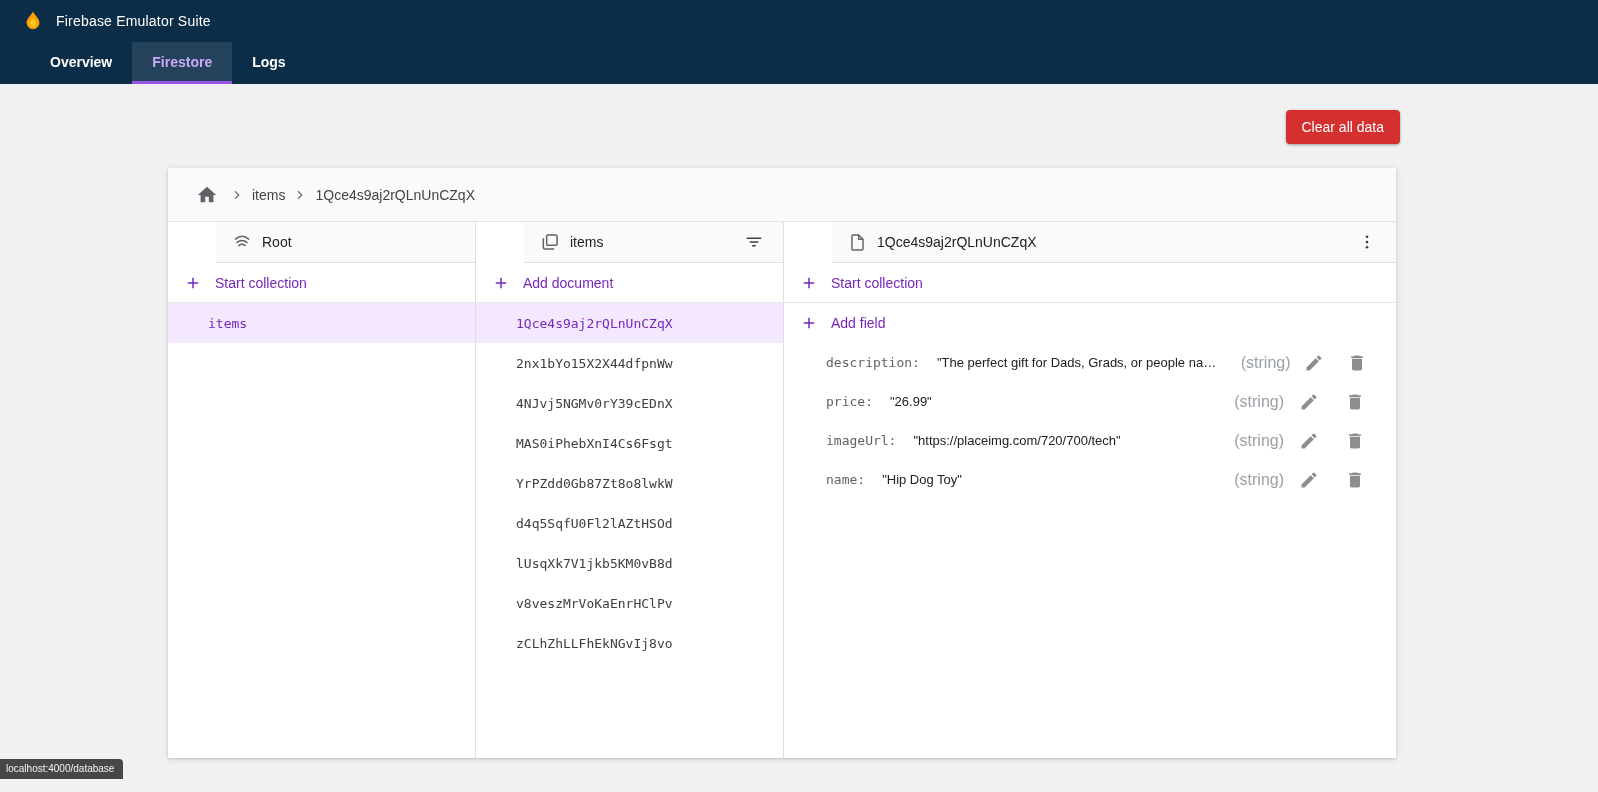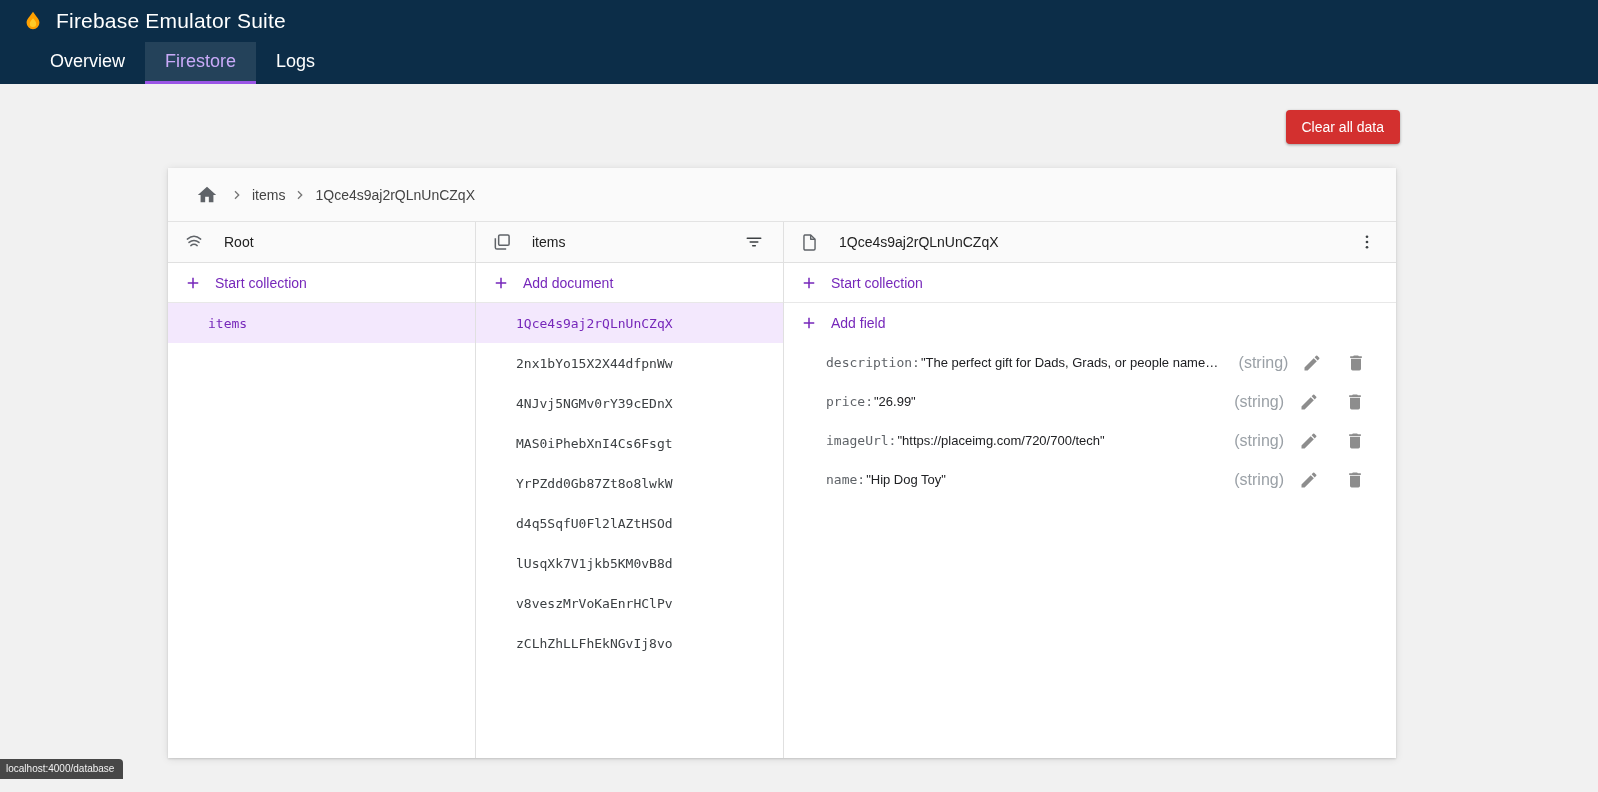--- a/index.html
+++ b/index.html
@@ -7,25 +7,25 @@
   body {
     font-family: "Liberation Sans", sans-serif;
     background: #f1f1f1;
     position: relative;
     overflow: hidden;
   }
 
   
   .topbar { background: #0c2d48; color: #fff; }
   .titlebar { display: flex; align-items: center; gap: 12px; height: 42px; padding: 0 22px; }
-  .apptitle { font-size: 21px; font-weight: 500; letter-spacing: .2px; text-align: center; }
+  .apptitle { font-size: 14px; font-weight: 500; letter-spacing: .2px; text-align: center; }
   .tabs { display: flex; height: 42px; padding-left: 30px; }
   .tab {
     display: flex; align-items: center; padding: 0 20px;
-    font-size: 18px; font-weight: 400; color: #fff; cursor: pointer;
+    font-size: 14px; font-weight: 700; color: #fff; cursor: pointer;
     border-bottom: 3px solid transparent; text-decoration: none;
   }
   .tab.active { background: rgba(255,255,255,.10); color: #c9aaf8; border-bottom-color: #9a55e6; }
   .tab.dim { background: rgba(255,255,255,.06); }
 
   
   .toolbar-row { display: flex; justify-content: flex-end; padding: 26px 198px 24px 0; }
   .clear-btn {
     background: #d3302f; color: #fff; border: none; border-radius: 4px;
     height: 34px; padding: 8px 16px; font-family: "Liberation Sans", sans-serif;
@@ -45,23 +45,23 @@
   }
   .crumb { font-size: 14px; color: #444; text-decoration: none; cursor: pointer; }
   .crumb.current { cursor: default; }
 
   .columns { display: flex; height: 536px; }
   .col { display: flex; flex-direction: column; background: #fff; }
   .col-root, .col-docs { width: 308px; flex: none; border-right: 1px solid #e0e0e0; }
   .col-doc { flex: 1; min-width: 0; }
 
   .col-header {
-    height: 41px; flex: none; display: flex; align-items: center; gap: 20px;
+    height: 41px; flex: none; display: flex; align-items: center; gap: 10px;
     padding: 0 14px 0 16px; background: #fafafa; border-bottom: 1px solid #e0e0e0;
-    font-size: 14px; color: #212121;
+    font-size: 14px; color: #212121; margin-left: 48px;
   }
   .spacer { flex: 1; }
   .icon-btn {
     background: none; border: none; cursor: pointer; width: 30px; height: 30px;
     display: flex; align-items: center; justify-content: center; padding: 0; border-radius: 50%;
   }
 
   .action-row {
     height: 40px; flex: none; display: flex; align-items: center; gap: 13px;
     padding: 0 16px; color: #7627ba; font-size: 14px; cursor: pointer;
@@ -70,21 +70,21 @@
 
   .mono { font-family: "DejaVu Sans Mono", "Liberation Mono", monospace; }
 
   .list-row {
     height: 40px; flex: none; display: flex; align-items: center;
     padding: 0 16px 0 40px; font-size: 13px; color: #3c4043; cursor: pointer;
   }
   .list-row.selected { background: #f3e8fd; color: #7627ba; }
 
   .field-row { height: 39px; flex: none; display: flex; align-items: center; padding: 0 28px 0 42px; }
-  .fkey { font-family: "DejaVu Sans Mono", "Liberation Mono", monospace; font-size: 13px; color: #5f6368; margin-right: 1px; white-space: pre; }
+  .fkey { font-family: "DejaVu Sans Mono", "Liberation Mono", monospace; font-size: 13px; color: #5f6368; margin-right: 17px; white-space: pre; }
   .fval { font-size: 13px; color: #202124; overflow: hidden; text-overflow: ellipsis; white-space: nowrap; flex: 0 1 auto; min-width: 0; }
   .ftype { color: #9aa0a6; font-size: 16px; margin-left: 16px; margin-right: 12px; white-space: nowrap; }
   .field-row .icon-btn { width: 26px; height: 26px; }
   .field-row .icon-btn + .icon-btn { margin-left: 20px; }
 
   .statusbar {
     position: absolute; left: 0; bottom: 13px; background: #474747; color: #f2f2f2;
     font-size: 10px; padding: 4px 9px 5px 6px; border-top-right-radius: 4px;
   }
 

